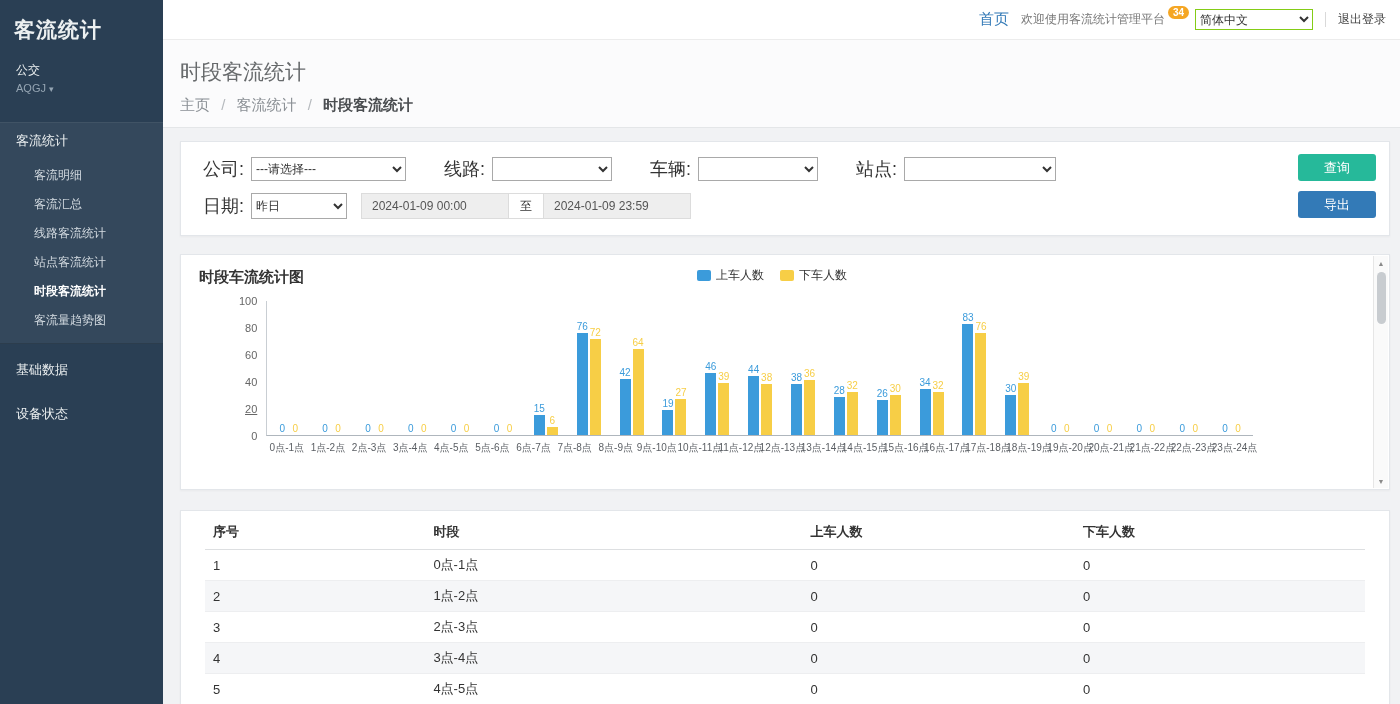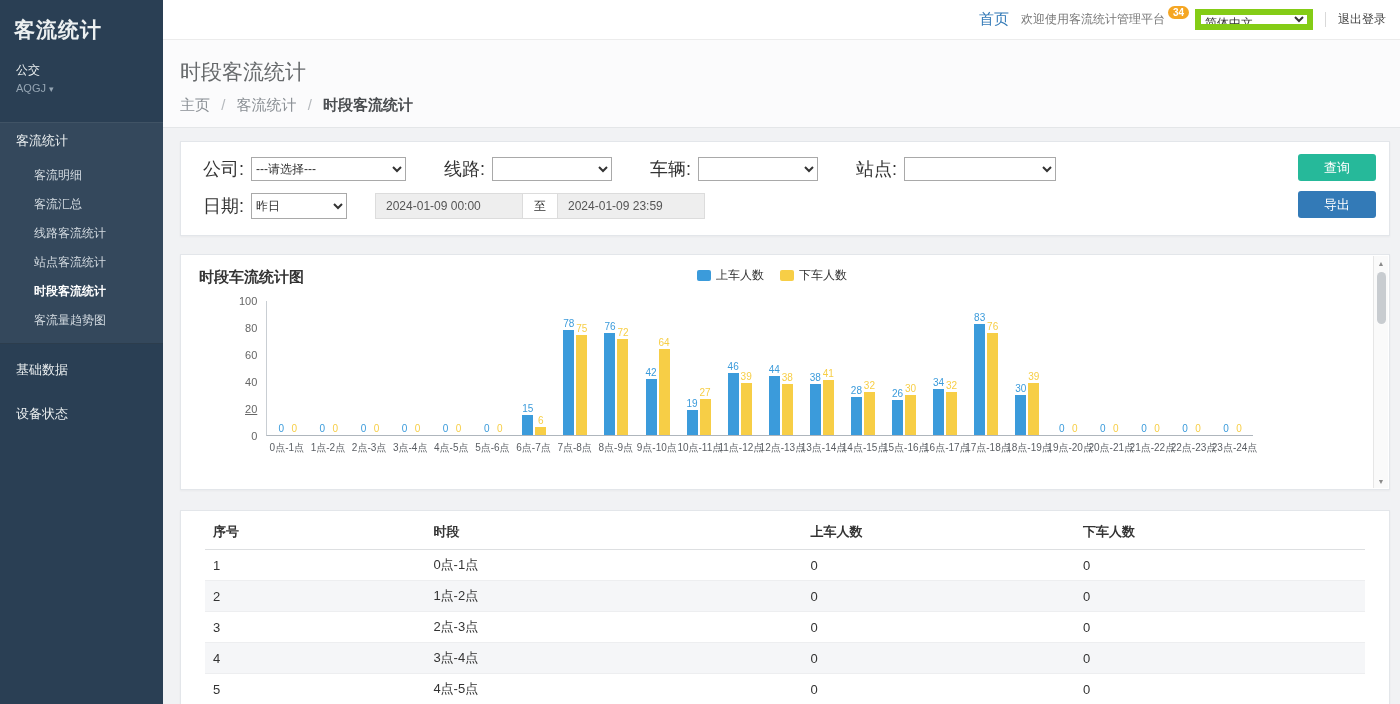--- a/index.html
+++ b/index.html
@@ -22,21 +22,21 @@
   .menu-header.standalone { margin-top:8px; }
 
   
   .main { flex:1; display:flex; flex-direction:column; height:100%; overflow:hidden; }
 
   .topbar { height:40px; background:#FFFFFF; border-bottom:1px solid #ECECEC; display:flex; align-items:center; justify-content:flex-end; padding-right:14px; }
   .topbar-right { display:flex; align-items:center; }
   .home-link { font-size:15px; color:#337AB7; margin-right:12px; cursor:pointer; text-decoration:none; }
   .welcome { font-size:12px; color:#777; }
   .badge { font-size:10px; color:#fff; border-radius:8px; padding:1px 5px; margin:-14px 6px 0 3px; font-weight:bold; }
-  .lang-select { height:21px; font-size:12px; color:#333; border:6px solid #84cc16; background:#fff; width:118px; }
+  .lang-select { height:21px; font-size:12px; color:#333; border:1px solid #84cc16; background:#fff; width:118px; }
   .tb-divider { width:1px; height:15px; background:#D9D9D9; margin:0 12px; }
   .logout { font-size:12px; color:#444; cursor:pointer; text-decoration:none; }
 
   .page-head { background:#FBFBFC; padding:18px 0 12px 17px; border-bottom:1px solid #E4E6E8; }
   .page-head h1 { font-size:21px; font-weight:400; color:#676A6C; margin-bottom:10px; }
   .breadcrumb { font-size:15px; color:#8A8F94; }
   .breadcrumb a { color:#8A8F94; text-decoration:none; cursor:pointer; }
   .breadcrumb .sep { margin:0 7px; color:#B5B9BD; }
   .breadcrumb .current { color:#4A4D50; font-weight:bold; }
 
@@ -45,21 +45,21 @@
 
   
   .filter-card { position:relative; padding:15px 130px 16px 22px; margin-bottom:18px; }
   .f-row { display:flex; align-items:center; }
   .f-row + .f-row { margin-top:12px; }
   .f-group { display:flex; align-items:center; margin-right:38px; }
   .f-label { font-size:18px; color:#333; margin-right:7px; white-space:nowrap; }
   .f-select { height:24px; border:1px solid #A9A9A9; background:#fff; font-size:12px; color:#333; }
   .w-company { width:155px; } .w-line { width:120px; } .w-vehicle { width:120px; } .w-station { width:152px; }
   .w-preset { width:96px; height:26px; }
-  .date-group { display:flex; align-items:center; margin-left:28px; }
+  .date-group { display:flex; align-items:center; margin-left:14px; }
   .date-input { width:148px; height:26px; background:#EEEEEE; border:1px solid #DCDCDC; color:#555; font-size:12px; padding-left:10px; }
   .to-box { width:34px; height:26px; border:1px solid #DCDCDC; border-left:none; border-right:none; background:#fff; display:flex; align-items:center; justify-content:center; font-size:12px; color:#333; }
   .action-col { position:absolute; right:13px; top:12px; display:flex; flex-direction:column; gap:10px; }
   .btn { width:78px; height:27px; border:none; border-radius:3px; color:#fff; font-size:13px; cursor:pointer; font-family:inherit; }
 
   
   .chart-card { position:relative; height:236px; margin-bottom:20px; padding:13px 26px 0 18px; }
   .chart-title { font-size:15px; font-weight:bold; color:#333; }
   .legend { position:absolute; left:0; right:26px; top:12px; display:flex; justify-content:center; gap:16px; pointer-events:none; }
   .legend-item { display:flex; align-items:center; gap:5px; font-size:12px; color:#333; }
@@ -274,30 +274,20 @@
                     <div class="bar-label" style="color: rgb(59, 155, 219);">15</div>
                     <div class="bar" style="background: rgb(59, 155, 219); height: 15%;"></div>
                   </div>
                   <div class="bar-wrap">
                     <div class="bar-label" style="color: rgb(247, 206, 70);">6</div>
                     <div class="bar" style="background: rgb(247, 206, 70); height: 6%;"></div>
                   </div>
                 </div>
                 <div class="bar-group">
                   <div class="bar-wrap">
-                    <div class="bar-label" style="color: rgb(59, 155, 219);">78</div>
-                    <div class="bar" style="background: rgb(59, 155, 219); height: 78%;"></div>
-                  </div>
-                  <div class="bar-wrap">
-                    <div class="bar-label" style="color: rgb(247, 206, 70);">75</div>
-                    <div class="bar" style="background: rgb(247, 206, 70); height: 75%;"></div>
-                  </div>
-                </div>
-                <div class="bar-group">
-                  <div class="bar-wrap">
                     <div class="bar-label" style="color: rgb(59, 155, 219);">76</div>
                     <div class="bar" style="background: rgb(59, 155, 219); height: 76%;"></div>
                   </div>
                   <div class="bar-wrap">
                     <div class="bar-label" style="color: rgb(247, 206, 70);">72</div>
                     <div class="bar" style="background: rgb(247, 206, 70); height: 72%;"></div>
                   </div>
                 </div>
                 <div class="bar-group">
                   <div class="bar-wrap">
@@ -338,21 +328,21 @@
                     <div class="bar-label" style="color: rgb(247, 206, 70);">38</div>
                     <div class="bar" style="background: rgb(247, 206, 70); height: 38%;"></div>
                   </div>
                 </div>
                 <div class="bar-group">
                   <div class="bar-wrap">
                     <div class="bar-label" style="color: rgb(59, 155, 219);">38</div>
                     <div class="bar" style="background: rgb(59, 155, 219); height: 38%;"></div>
                   </div>
                   <div class="bar-wrap">
-                    <div class="bar-label" style="color: rgb(247, 206, 70);">41</div>
+                    <div class="bar-label" style="color: rgb(247, 206, 70);">36</div>
                     <div class="bar" style="background: rgb(247, 206, 70); height: 41%;"></div>
                   </div>
                 </div>
                 <div class="bar-group">
                   <div class="bar-wrap">
                     <div class="bar-label" style="color: rgb(59, 155, 219);">28</div>
                     <div class="bar" style="background: rgb(59, 155, 219); height: 28%;"></div>
                   </div>
                   <div class="bar-wrap">
                     <div class="bar-label" style="color: rgb(247, 206, 70);">32</div>

